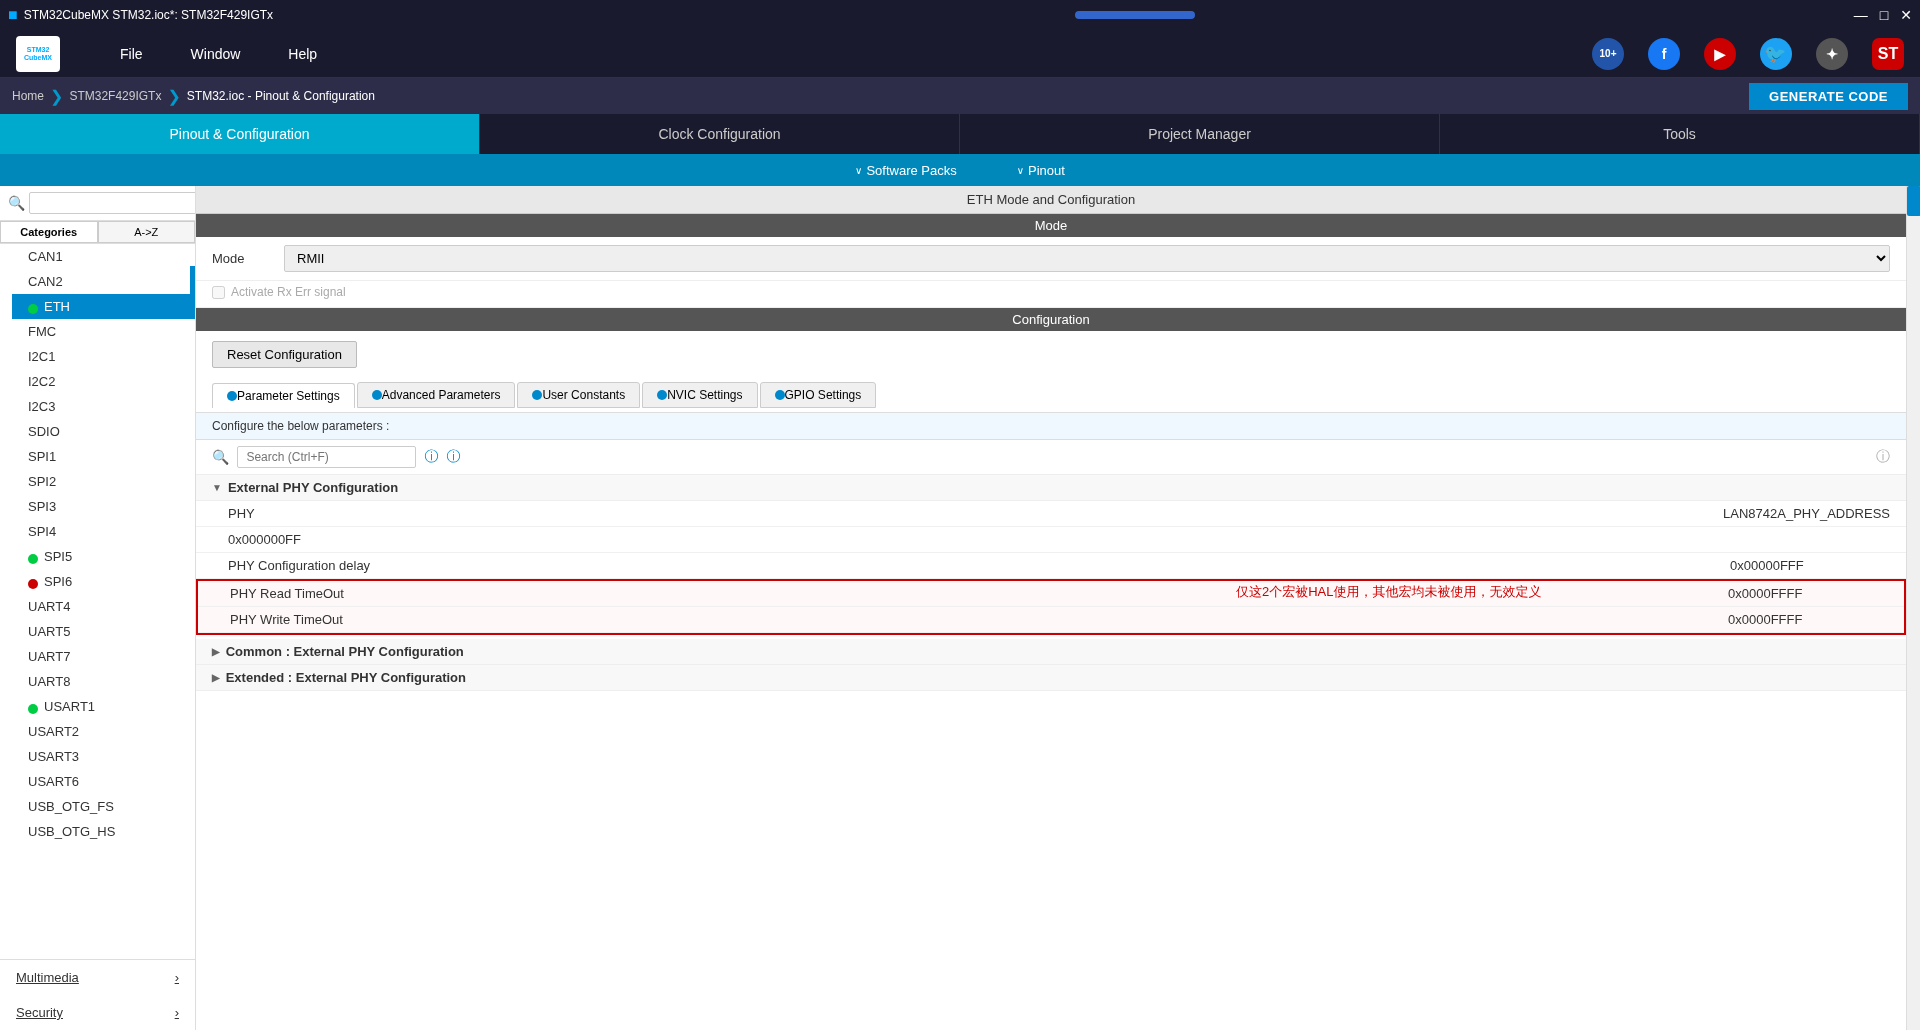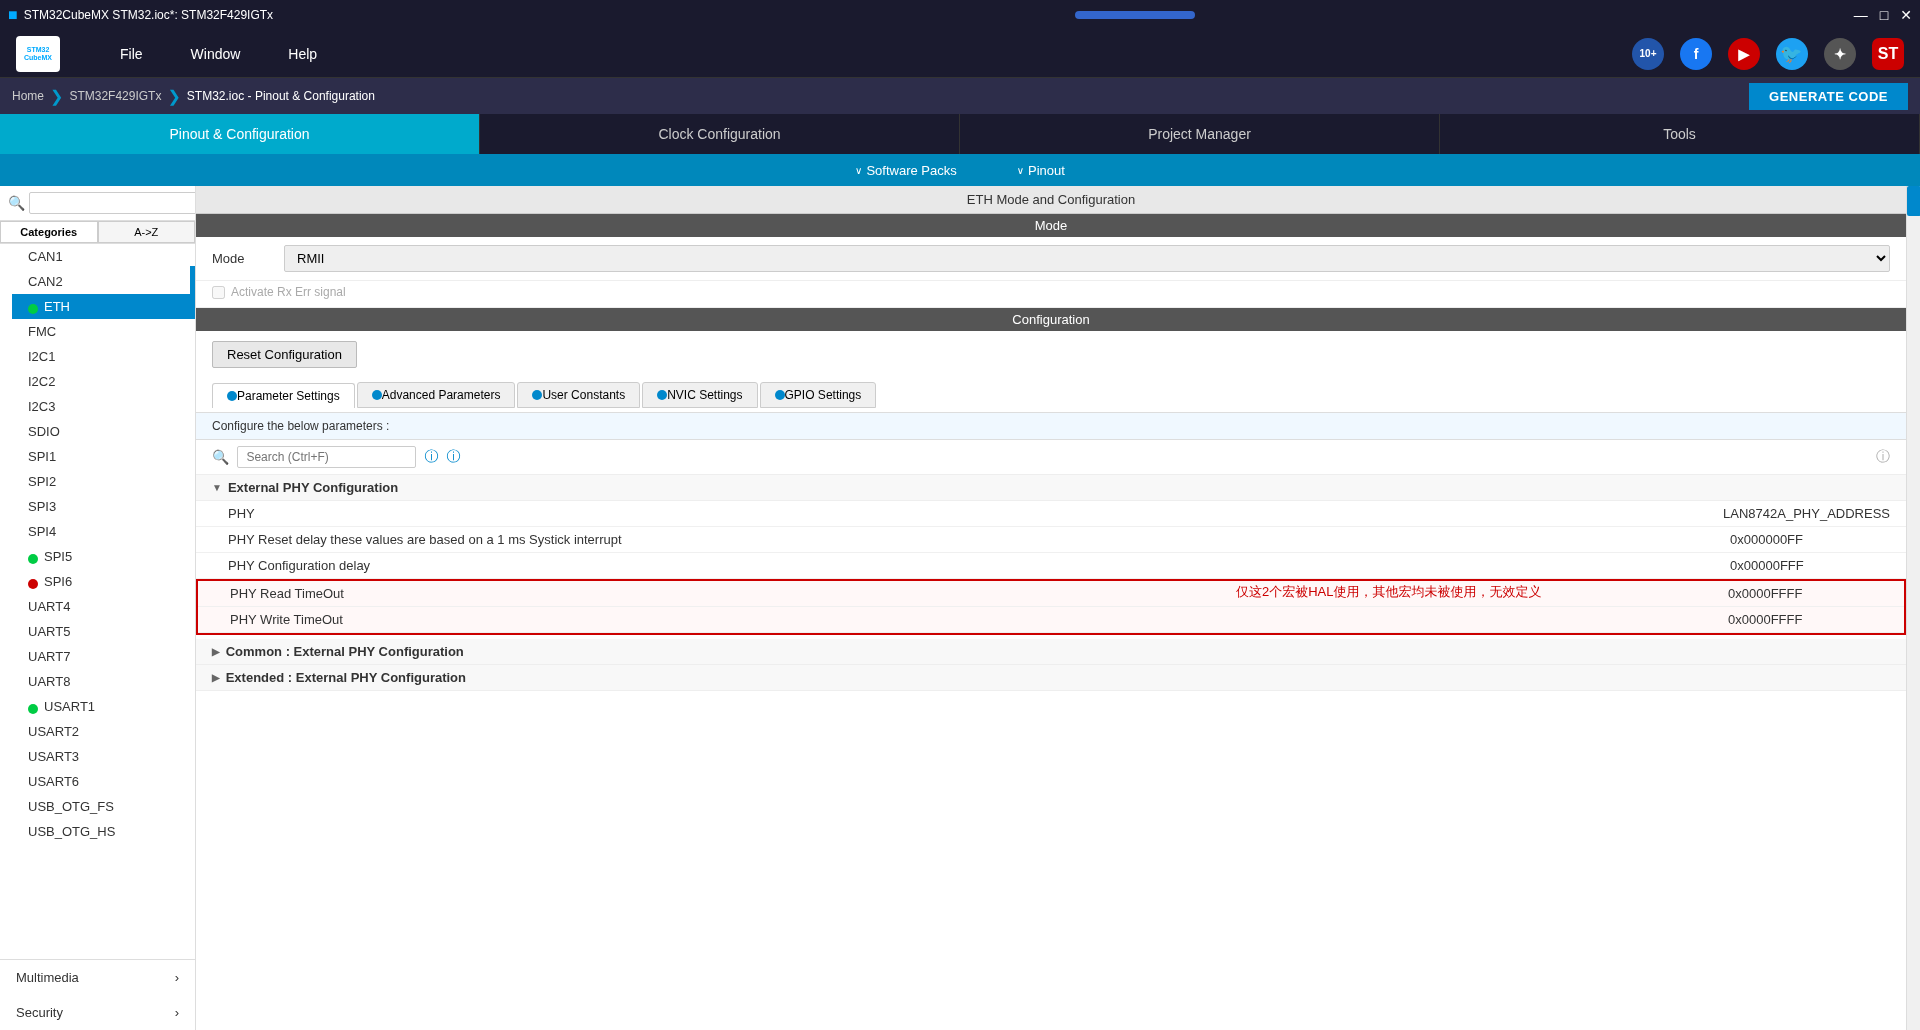--- a/index.html
+++ b/index.html
@@ -34,21 +34,21 @@
     .logo-area { display: flex; align-items: center; gap: 8px; }
     .logo-box {
       width: 44px; height: 36px;
       background: white;
       border-radius: 4px;
       display: flex; align-items: center; justify-content: center;
       font-size: 8px; color: #00aaff; font-weight: bold; text-align: center; line-height: 1.1;
     }
     .menu-items { display: flex; gap: 48px; }
     .menu-item { color: white; font-size: 14px; cursor: pointer; }
-    .menubar-right { display: flex; gap: 16px; align-items: center; }
+    .menubar-right { display: flex; gap: 24px; align-items: center; }
     .social-icon { width: 32px; height: 32px; border-radius: 50%; display: flex; align-items: center; justify-content: center; font-size: 14px; font-weight: bold; }
 
     
     .breadcrumb {
       height: 36px;
       background: #2d2d4a;
       display: flex;
       align-items: center;
       padding: 0 12px;
       gap: 0;
@@ -183,20 +183,21 @@
       margin-top: auto;
     }
     .sidebar-section-item {
       display: flex;
       align-items: center;
       justify-content: space-between;
       padding: 10px 16px;
       cursor: pointer;
       font-size: 13px;
       color: #333;
+      text-decoration: underline;
     }
 
     
     .main-panel {
       flex: 1;
       background: white;
       overflow-y: auto;
       padding: 0;
     }
 
@@ -571,21 +572,20 @@
 
       <div class="param-group-header">
         <span class="param-group-arrow">▼</span>
         <span>External PHY Configuration</span>
       </div>
       <div class="param-row">
         <span class="param-name">PHY</span>
         <span class="param-value">LAN8742A_PHY_ADDRESS</span>
       </div>
       <div class="param-row">
-        <span class="param-name">PHY Reset delay these values are based on a 1 ms Systick interrupt</span>
         <span class="param-value">0x000000FF</span>
       </div>
       <div class="param-row">
         <span class="param-name">PHY Configuration delay</span>
         <span class="param-value">0x00000FFF</span>
       </div>
 
       <div style="border:2px solid #cc0000;margin:0 0 0 0;">
         <div class="param-row" style="background:#fff8f8;">
           <span class="param-name">PHY Read TimeOut</span>

